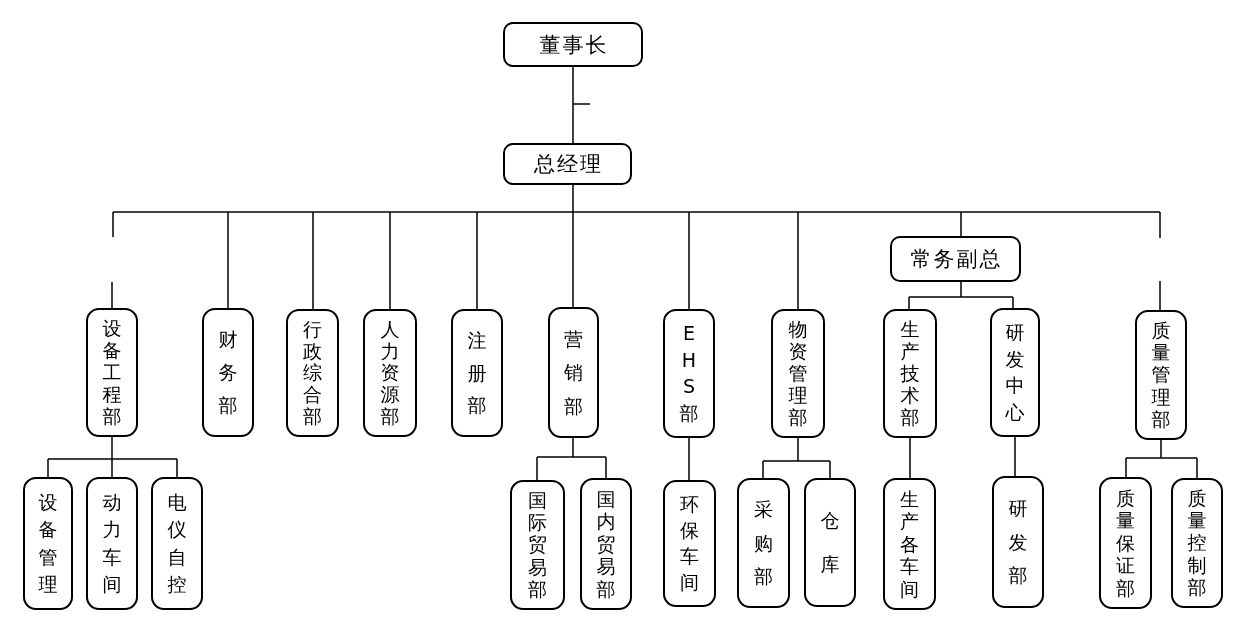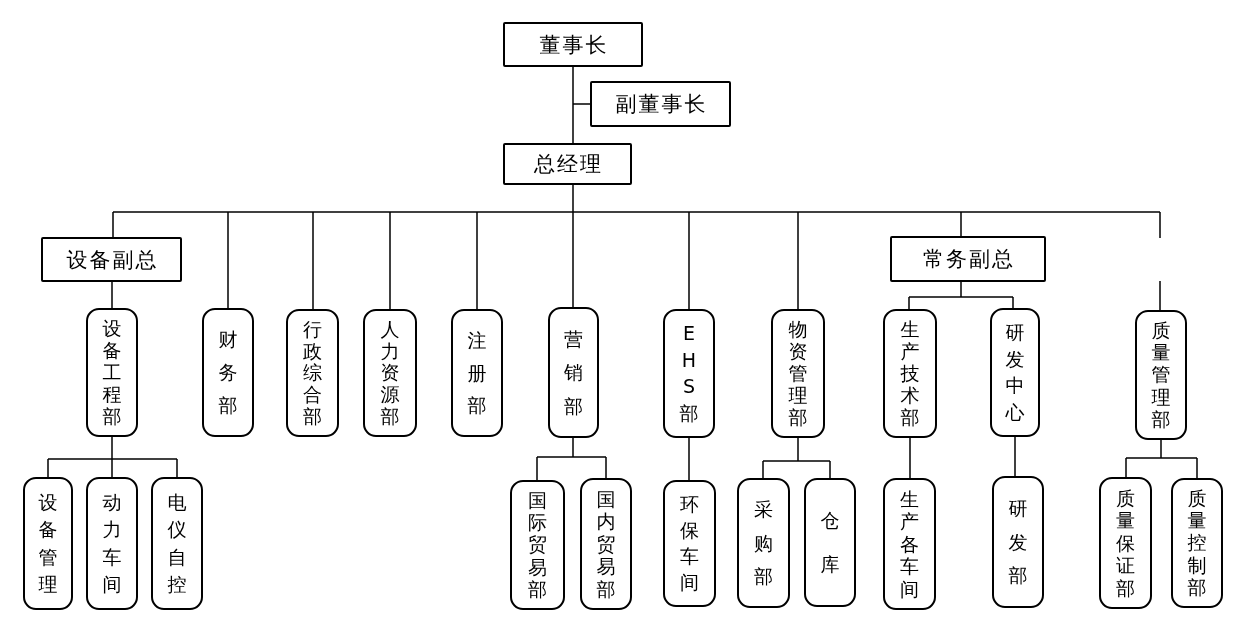--- a/index.html
+++ b/index.html
@@ -7,21 +7,21 @@
     position:relative;width:1250px;height:640px;background:var(--bg,#fff);
     font-family:"DejaVu Sans","Liberation Sans",sans-serif;
     color:var(--ink,#000);overflow:hidden;
   }
   svg.connectors{position:absolute;left:0;top:0;width:1250px;height:640px;}
   svg.connectors line{stroke:var(--line,#000);stroke-width:1.5;}
   .node{
     position:absolute;box-sizing:border-box;background:var(--bg,#fff);
     border:2px solid var(--line,#000);display:flex;align-items:center;justify-content:center;
   }
-  .hnode{border-radius:2px;font-size:21px;letter-spacing:2px;white-space:nowrap;}
+  .hnode{border-radius:10px;font-size:21px;letter-spacing:2px;white-space:nowrap;}
   .hnode .lbl{transform:translateX(1px);}
   .vnode{border-radius:13px;font-size:19px;}
   .vnode .lbl{
     display:flex;flex-direction:column;justify-content:space-evenly;align-items:center;
     width:100%;height:100%;padding:6px 0;box-sizing:border-box;line-height:1;
   }
 </style>
 </head>
 <body>
 
@@ -80,31 +80,25 @@
 
     <line x1="1161" y1="440" x2="1161" y2="458"></line>
     <line x1="1126" y1="458" x2="1197" y2="458"></line>
     <line x1="1126" y1="458" x2="1126" y2="477"></line>
     <line x1="1197" y1="458" x2="1197" y2="478"></line>
   </svg>
 
   <div class="node hnode" style="left:503px;top:22px;width:140px;height:45px">
       <span class="lbl">董事长</span>
     </div>
-  <div class="node hnode" style="left:590px;top:81px;width:141px;height:46px">
-      <span class="lbl">副董事长</span>
-    </div>
   <div class="node hnode" style="left:503px;top:143px;width:129px;height:42px">
       <span class="lbl">总经理</span>
     </div>
 
-  <div class="node hnode" style="left:41px;top:237px;width:141px;height:45px">
-      <span class="lbl">设备副总</span>
-    </div>
-  <div class="node hnode" style="left:890px;top:236px;width:156px;height:46px">
+  <div class="node hnode" style="left:890px;top:236px;width:131px;height:46px">
       <span class="lbl">常务副总</span>
     </div>
 
   <div class="node vnode" style="left:86px;top:308px;width:52px;height:129px">
       <span class="lbl">
         <span>设</span>
         <span>备</span>
         <span>工</span>
         <span>程</span>
         <span>部</span>

